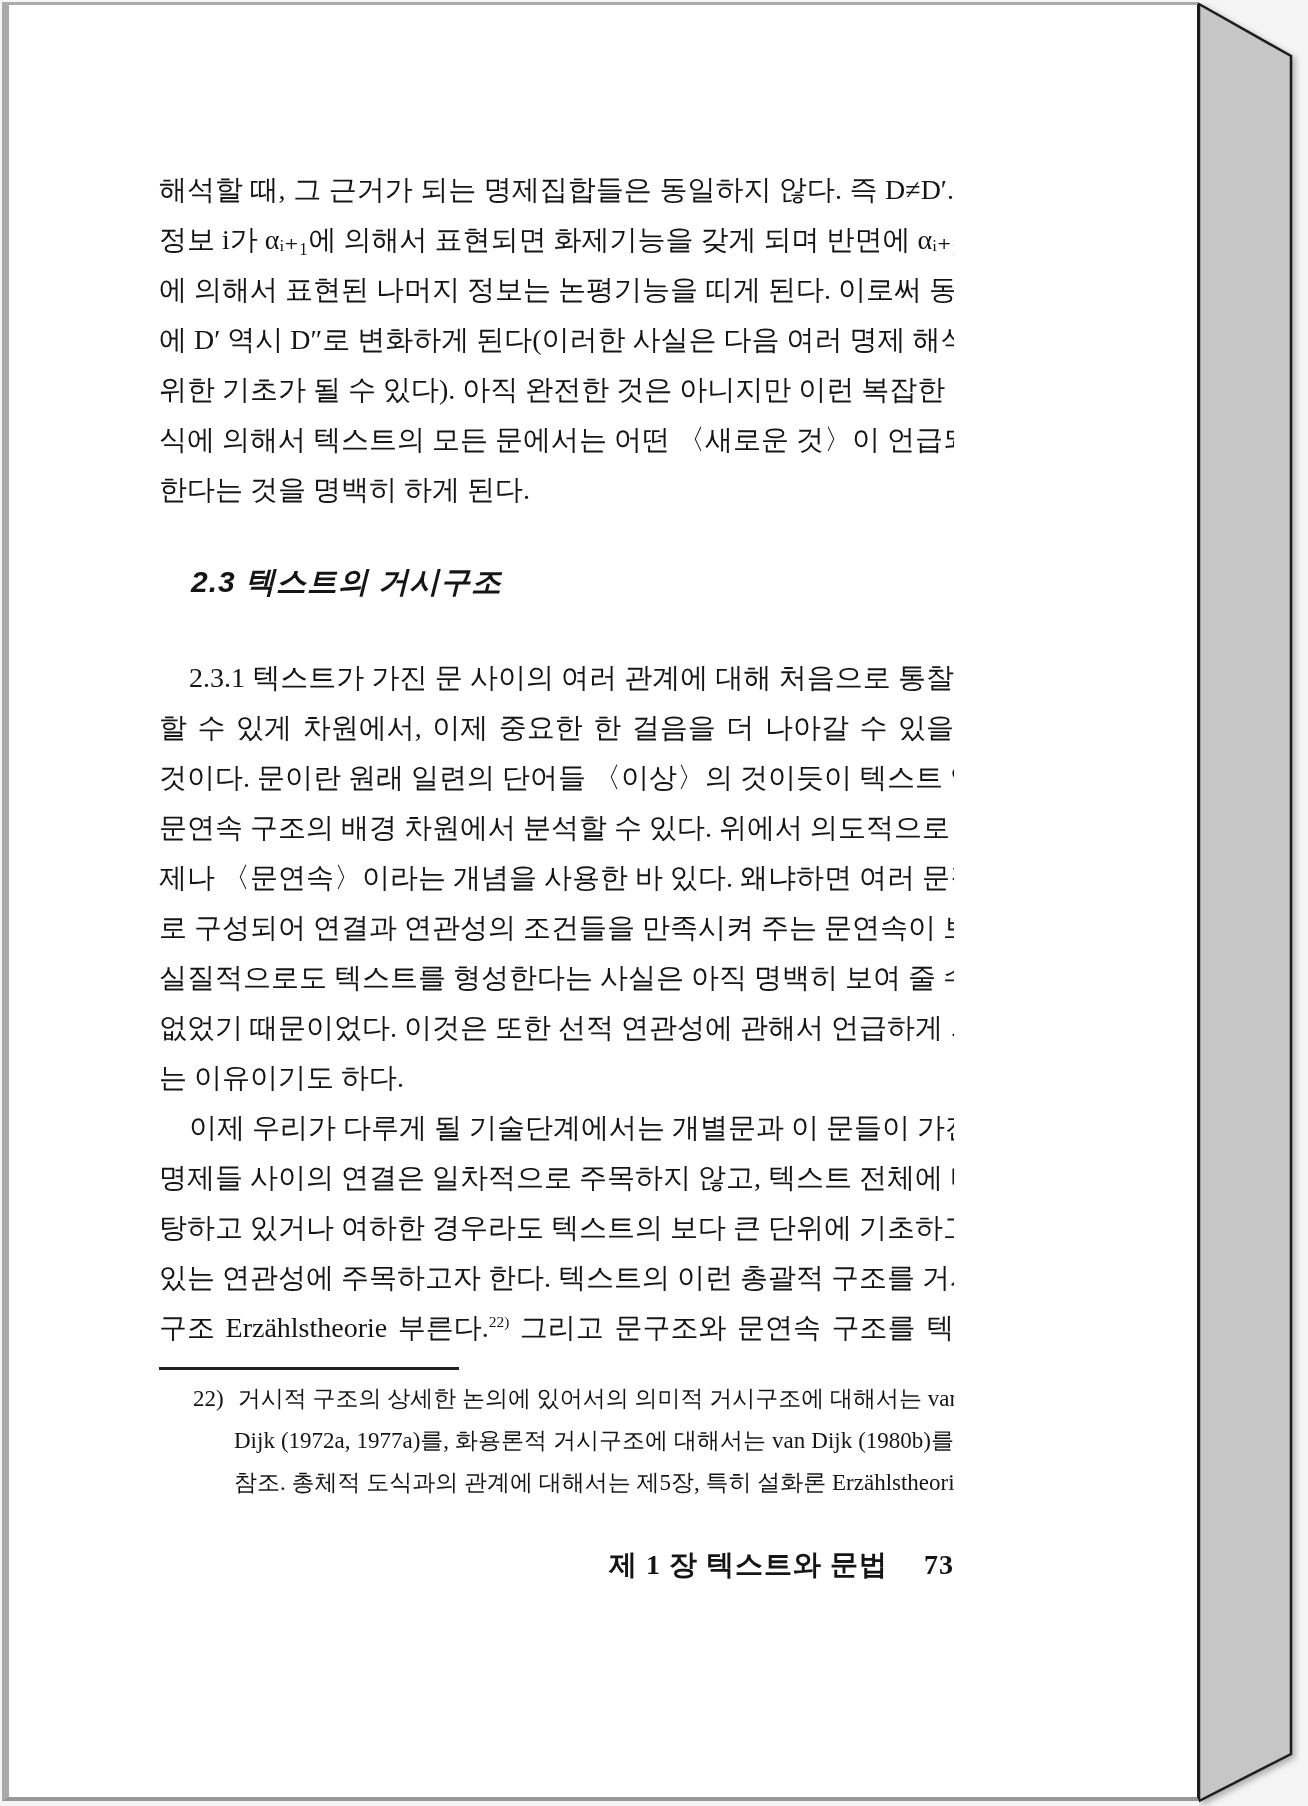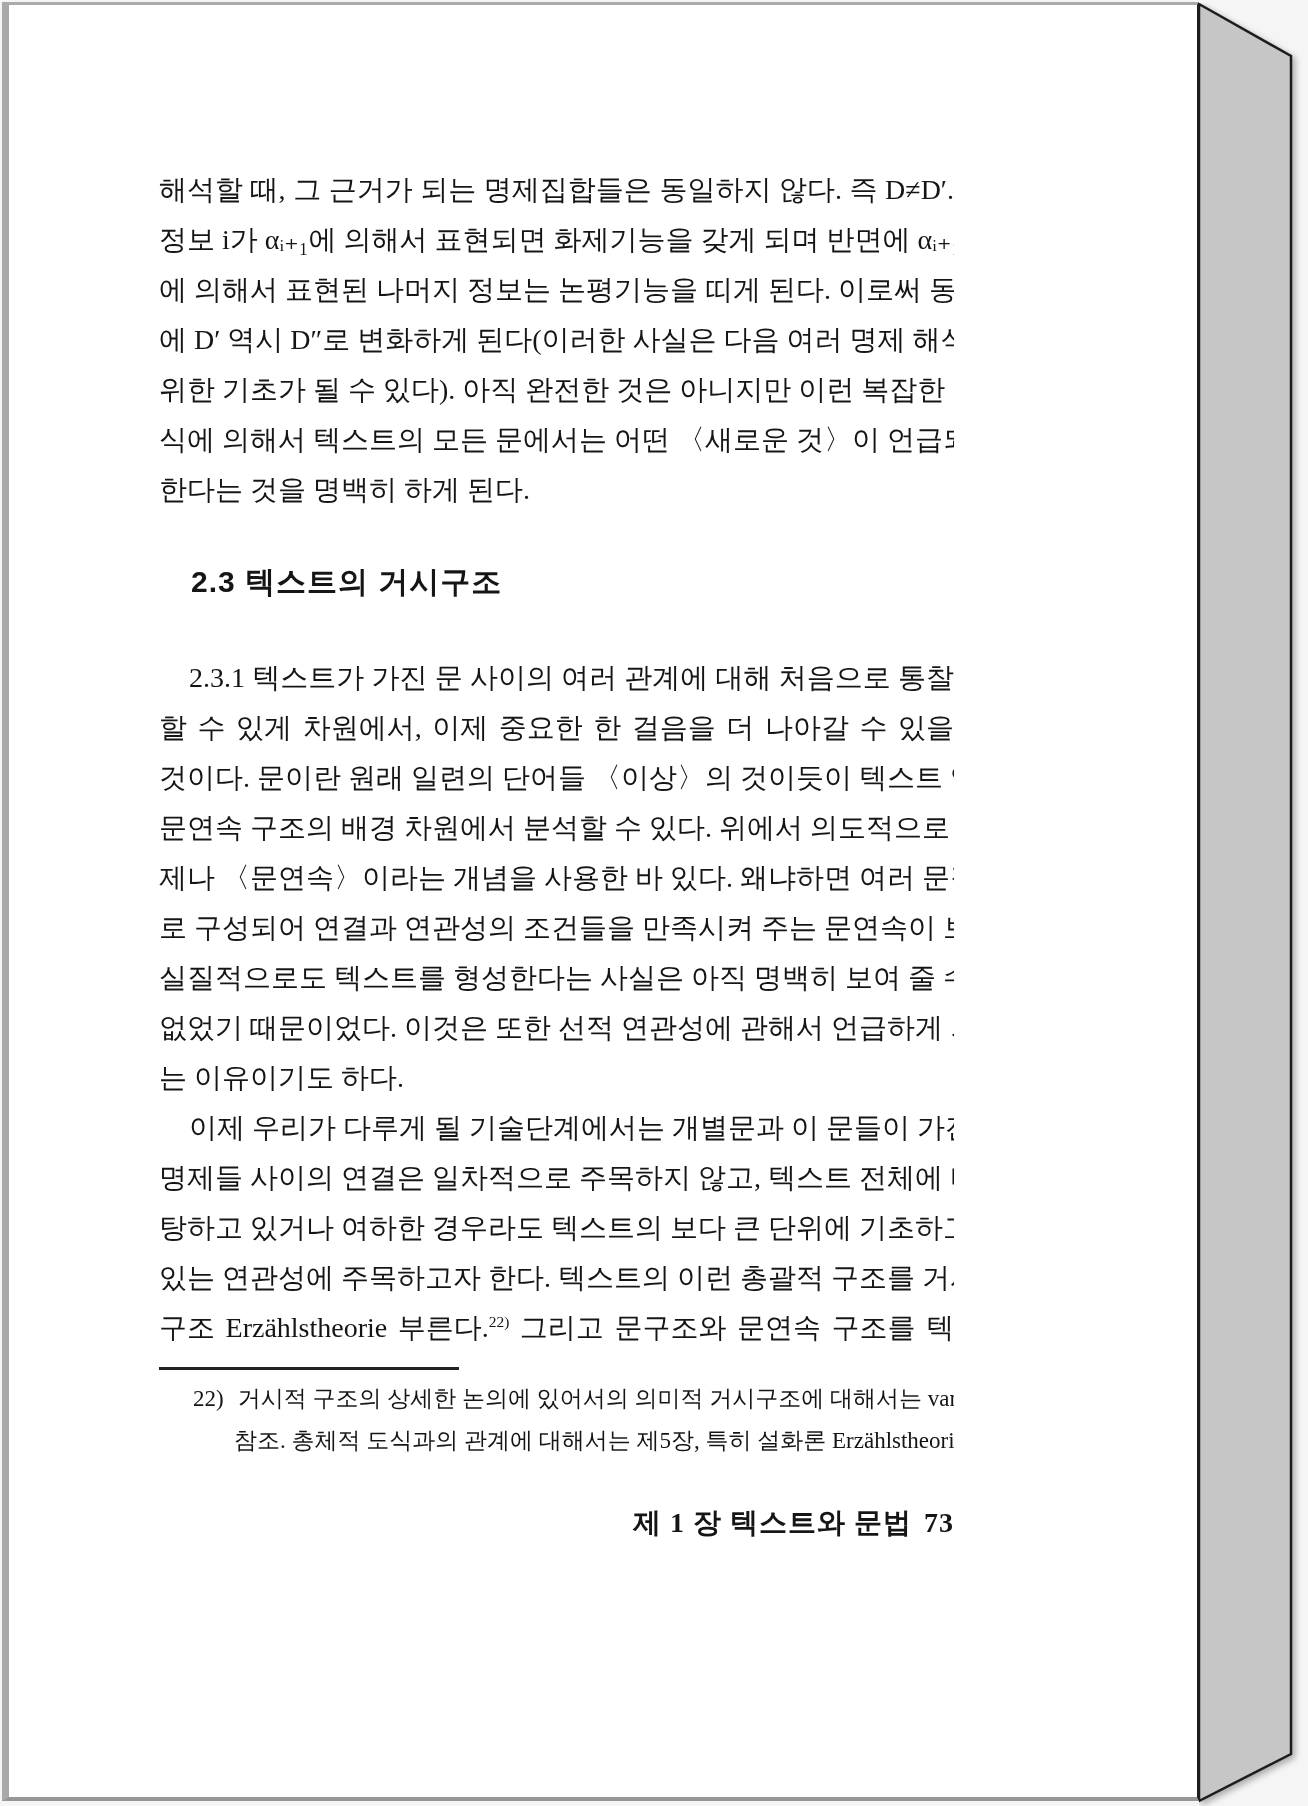--- a/index.html
+++ b/index.html
@@ -43,20 +43,21 @@
   .line.indent{padding-left:30px;}
   .section-heading{
     font-family:"Liberation Sans","DejaVu Sans",sans-serif;
     font-weight:700;
     font-size:30px;
     line-height:50px;
     margin-top:42px;
     margin-bottom:46px;
     padding-left:32px;
     letter-spacing:1px;
+    font-style:italic;
   }
   sup.fnref{
     font-size:0.55em;
     vertical-align:super;
     line-height:0;
   }
   
   .footnote-rule{
     width:300px;height:0;
     border-top:3px solid #222;
@@ -91,21 +92,21 @@
   }
   
   .footer{
     margin-top:42px;
     width:795px;
     text-align:right;
     font-size:28px;
     font-weight:700;
     letter-spacing:1px;
   }
-  .footer .pageno{margin-left:12px;}
+  .footer .pageno{margin-left:36px;}
 </style>
 </head>
 <body>
 
 <div class="page">
   <div class="text-col">
 
     <div>
       <div class="line">해석할 때, 그 근거가 되는 명제집합들은 동일하지 않다. 즉 D≠D′.</div>
       <div class="line">정보 i가 αᵢ₊₁에 의해서 표현되면 화제기능을 갖게 되며 반면에 αᵢ₊₁</div>
@@ -139,20 +140,21 @@
         <span>구조 Erzählstheorie 부른다.</span><sup class="fnref">22)</sup><span> 그리고 문구조와 문연속 구조를 텍</span>
       </div>
     </div>
 
     <div class="footnote-rule"></div>
     <div class="footnote">
       <div class="fn-first">
         <span class="fn-num">22)</span>
         <span class="fn-text">거시적 구조의 상세한 논의에 있어서의 의미적 거시구조에 대해서는 van</span>
       </div>
+      <div class="fn-line">Dijk (1972a, 1977a)를, 화용론적 거시구조에 대해서는 van Dijk (1980b)를</div>
       <div class="fn-line">참조. 총체적 도식과의 관계에 대해서는 제5장, 특히 설화론 Erzählstheorie</div>
     </div>
 
     <div class="footer">
       <span>제 1 장   텍스트와 문법</span><span class="pageno">73</span>
     </div>
 
   </div>
 </div>
 

